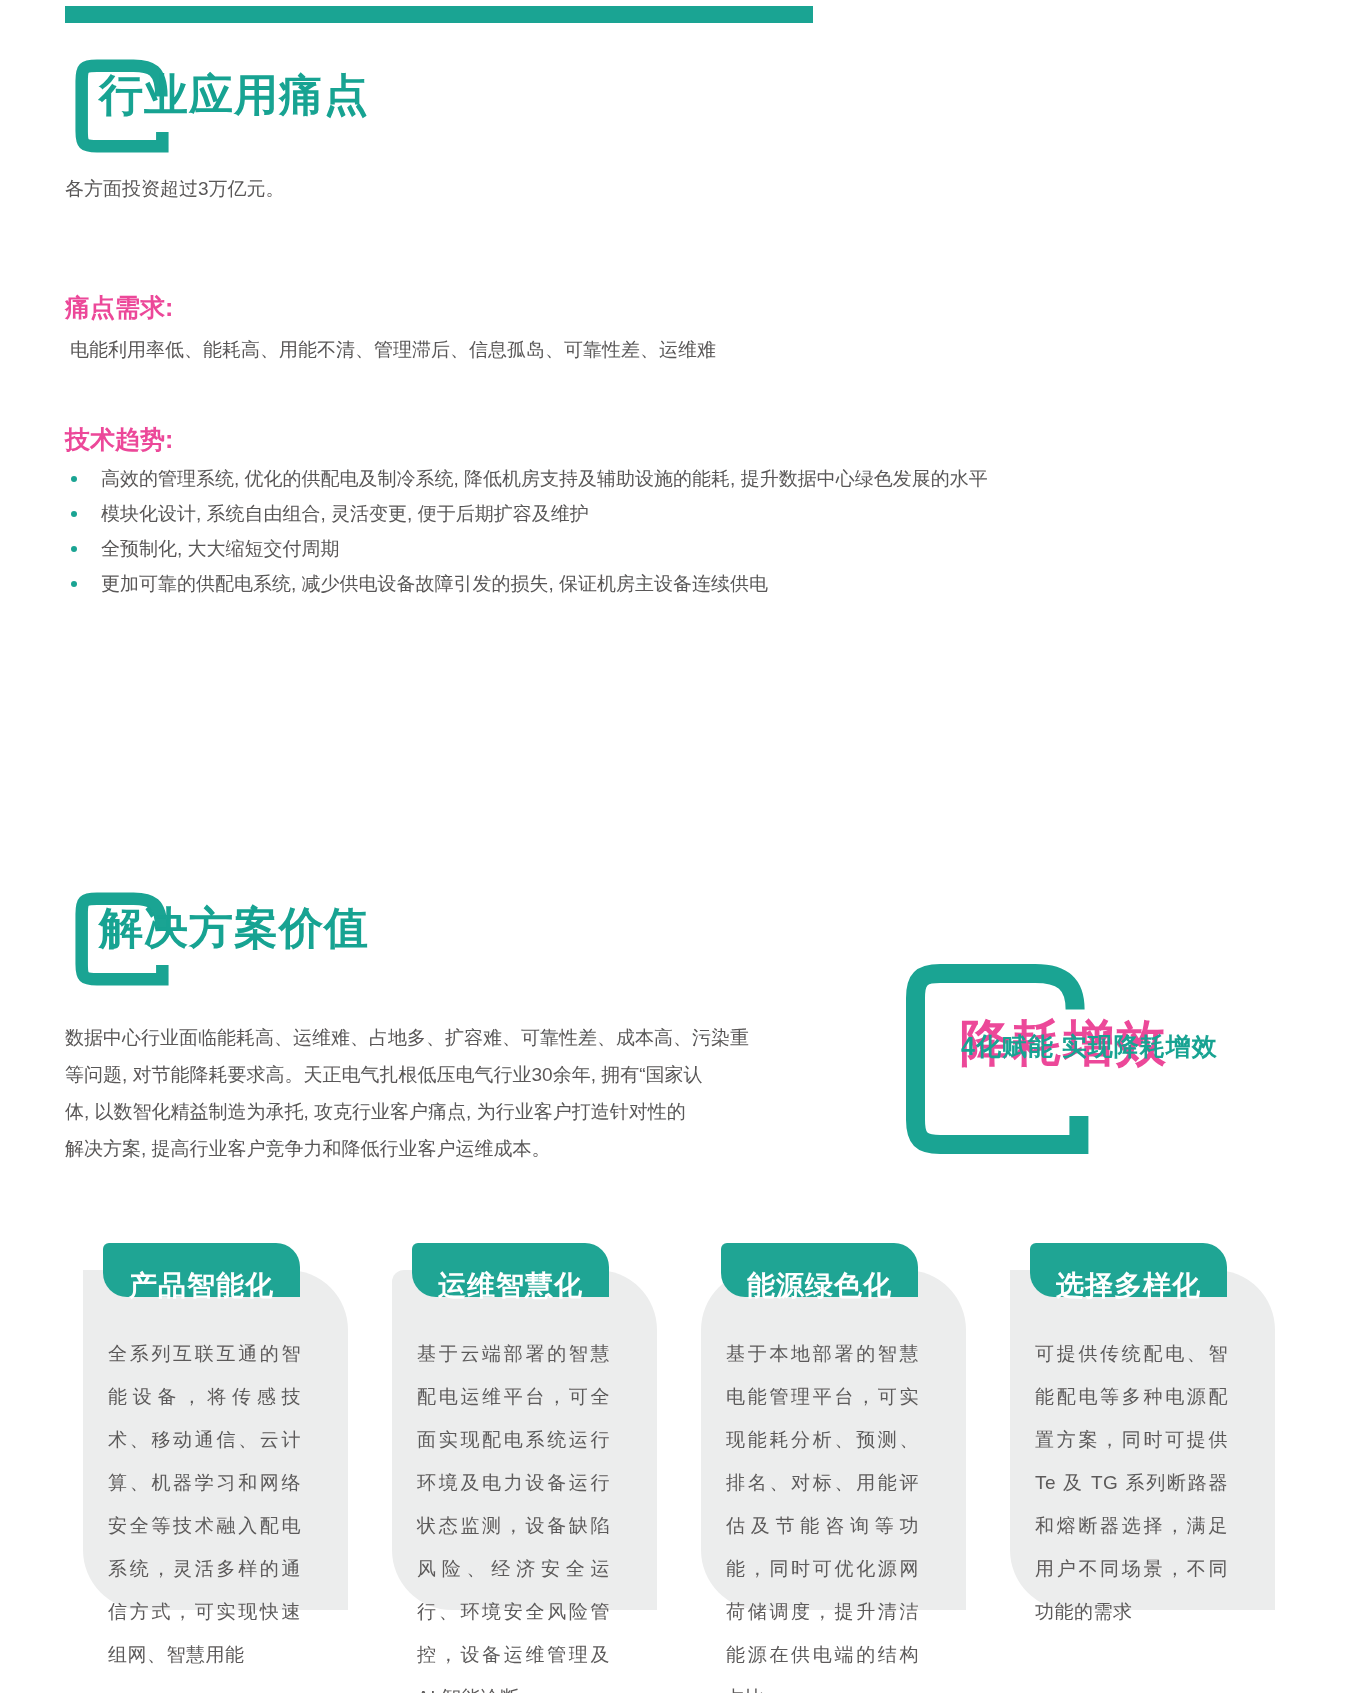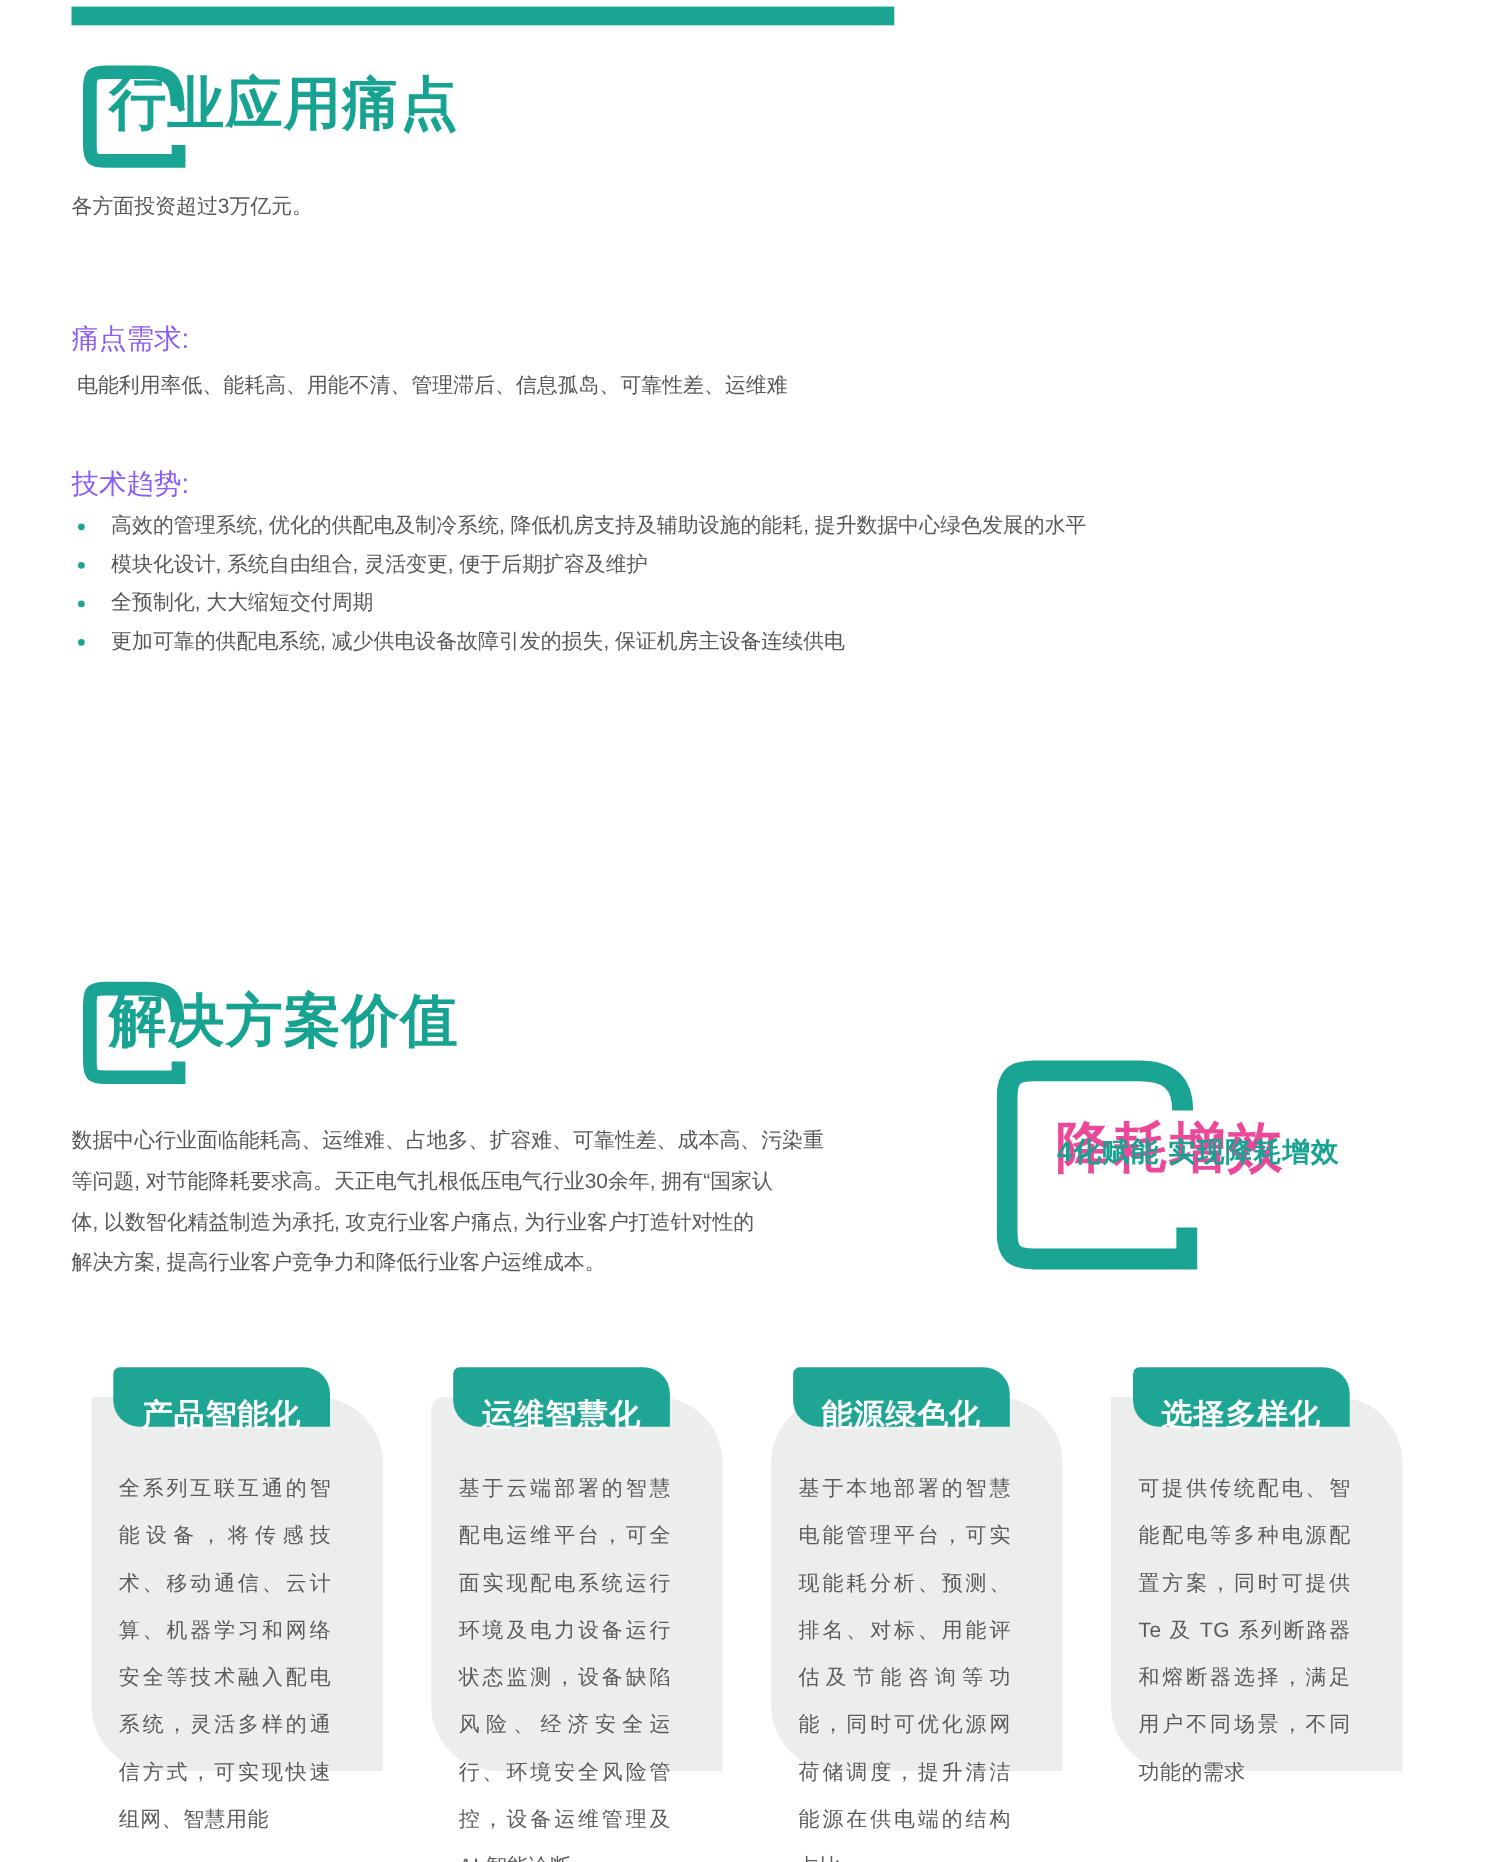--- a/index.html
+++ b/index.html
@@ -7,31 +7,31 @@
     font-family:"Liberation Sans", sans-serif; }
   .page { position:relative; width:1350px; height:1693px; overflow:hidden; background:#fff; }
 
   
   .topbar { position:absolute; left:65px; top:6px; width:748px; height:17px; background:#1AA493; }
 
   
   .bracket-icon-sm { position:absolute; width:96px; height:96px; }
   .sec1-icon { left:74px; top:58px; }
   .sec2-icon { left:74px; top:891px; }
-  .sec-title { position:absolute; color:#17A392; font-weight:bold; font-size:52px;
+  .sec-title { position:absolute; color:#17A392; font-weight:bold; font-size:44px;
     line-height:48px; letter-spacing:1px; white-space:nowrap; }
   .sec1-title { left:99px; top:71px; }
   .sec2-title { left:99px; top:904px; }
 
   .body-text { color:#595757; font-size:19px; }
 
   .intro { position:absolute; left:65px; top:170px; width:1235px; line-height:37px; }
   .intro div { white-space:nowrap; }
 
-  .sub-heading { position:absolute; color:#8b5cf6; font-size:25px; font-weight:normal; white-space:nowrap;text-align:right; }
+  .sub-heading { position:absolute; color:#ec4899; font-size:25px; font-weight:bold; white-space:nowrap;text-align:right; }
   .pain-heading { left:65px; top:291px; }
   .pain-line { position:absolute; left:70px; top:337px; white-space:nowrap; }
   .trend-heading { left:65px; top:423px; }
 
   .trend-list { position:absolute; left:65px; top:461px; list-style:none; }
   .trend-list li { position:relative; padding-left:36px; height:35px; line-height:35px; white-space:nowrap; }
   .trend-list .dot { position:absolute; left:6px; top:15px; width:6px; height:6px;
     border-radius:50%; background:#1AA493; }
 
   .sol-paragraph { position:absolute; left:65px; top:1019px; width:650px; line-height:37px; }

